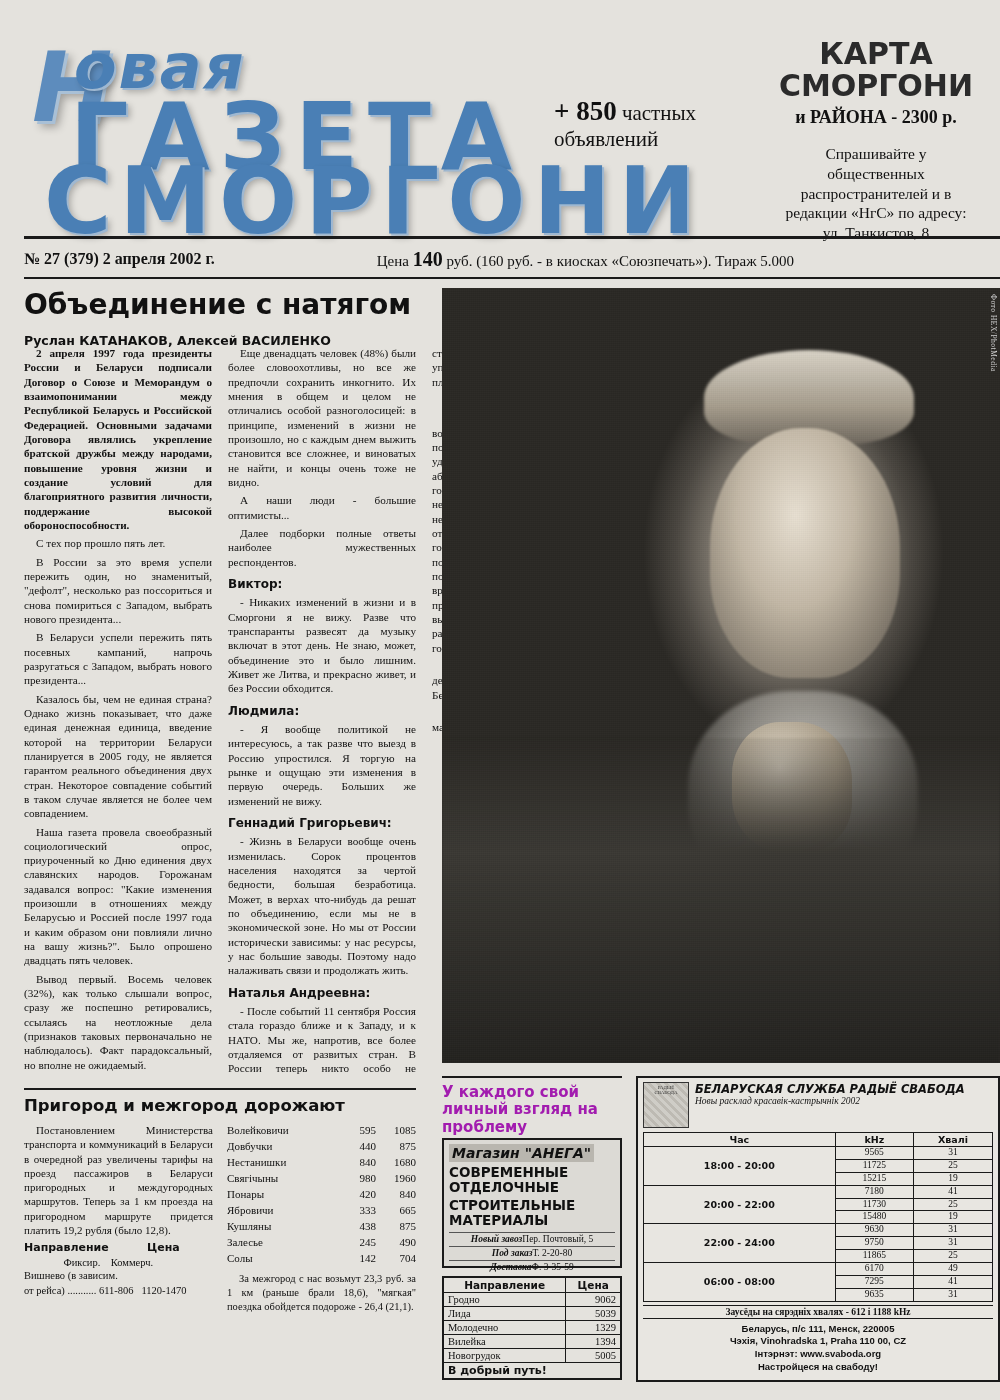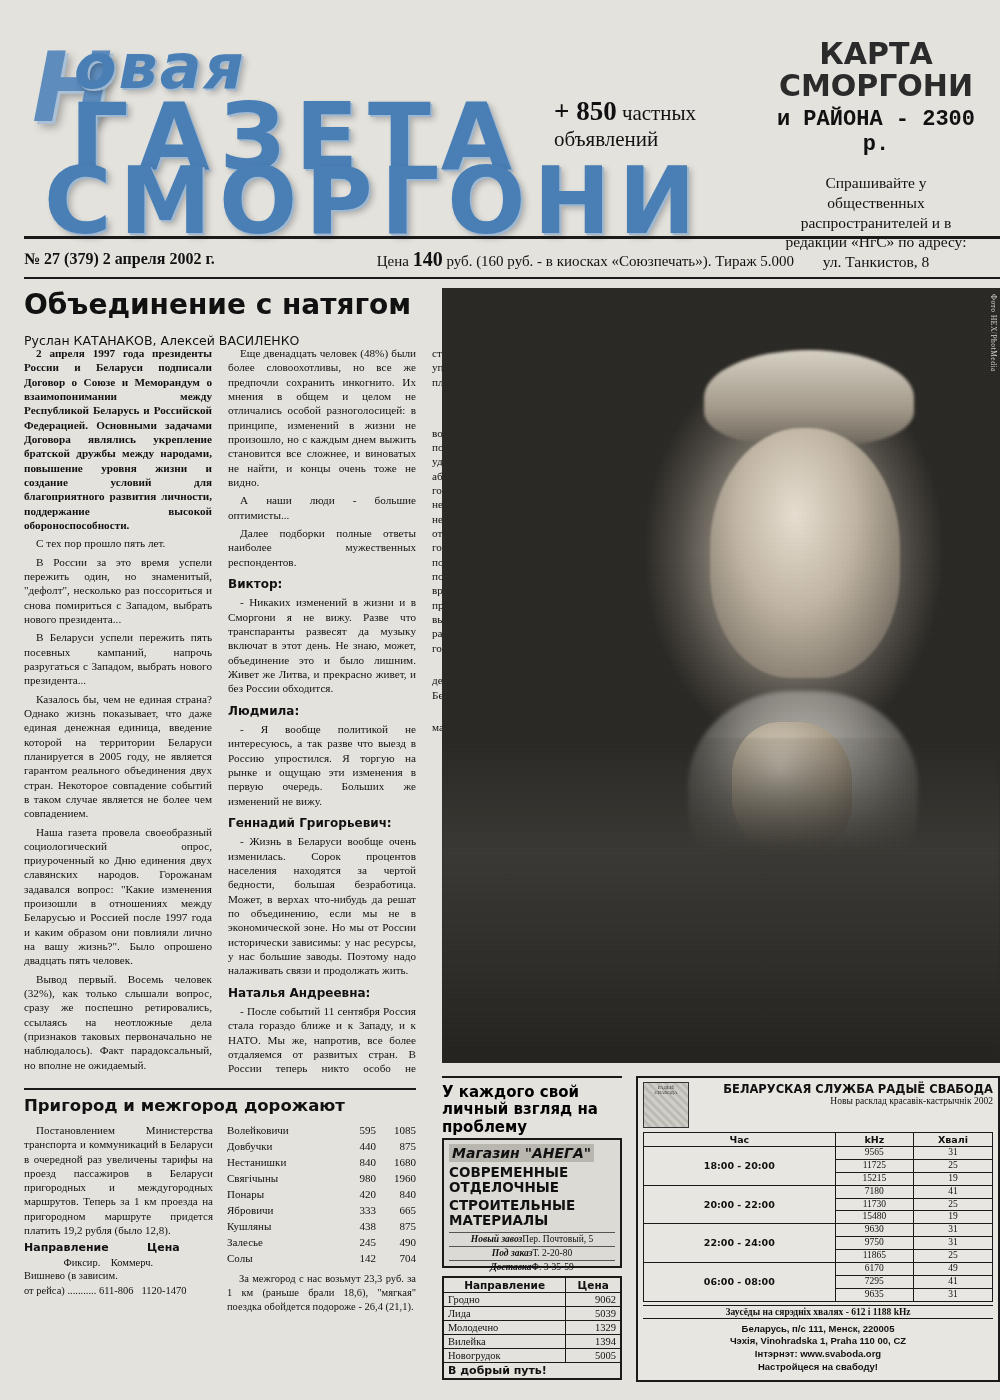--- a/index.html
+++ b/index.html
@@ -65,22 +65,22 @@
   }
   .ad-line b{font-size:27px;}
   .right-head{
     position:absolute;right:24px;top:38px;width:200px;text-align:center;
   }
   .rh-1{
     font-family:"DejaVu Sans", sans-serif;
     font-weight:bold;font-size:30px;color:#2b2b2b;line-height:1.05;
   }
   .rh-2{
-    font-family:Liberation Mono, monospace;
-    font-weight:bold;font-size:22px;margin-top:6px;
+    font-family:Liberation Serif, serif;
+    font-weight:bold;font-size:18px;margin-top:6px;
   }
   .rh-3{
     margin-top:16px;font-size:15.5px;line-height:1.28;text-align:center;
     font-family:"Liberation Serif", serif;
   }
   .rule-thick{position:absolute;left:24px;right:0;top:236px;height:3px;background:#1a1a1a;}
   .issue-bar{
     position:absolute;left:24px;top:244px;width:770px;height:30px;
     display:flex;align-items:center;justify-content:space-between;
     font-family:"Liberation Serif", serif;
@@ -96,21 +96,21 @@
   }
   .headline{
     font-family:"DejaVu Sans", sans-serif;
     font-weight:bold;
     font-size:28px;
     margin:0 0 12px 0;
     width:390px;
   }
   .byline{
     font-family:"DejaVu Sans", sans-serif;
-    font-weight:normal;font-size:12.5px;width:390px;
+    font-weight:bold;font-size:12.5px;width:390px;
   }
   .cols{
     position:absolute;left:0;top:58px;width:392px;
     column-count:2;column-gap:16px;
     font-size:11.2px;line-height:1.28;text-align:justify;
     height:740px;
   }
   .cols p{margin:0 0 4px 0;text-indent:12px;}
   .cols p.b{font-weight:bold;text-indent:12px;}
   .cols .sub{
@@ -174,21 +174,21 @@
   }
   .pg-table td.num{text-align:right;width:40px;}
   .subhead-small{font-family:"DejaVu Sans", sans-serif;font-weight:bold;font-size:11px;margin-top:4px;}
 
   
   .box-vzglyad{
     position:absolute;left:418px;top:788px;width:180px;
   }
   .vz-title{
     font-family:"DejaVu Sans", sans-serif;font-weight:bold;font-size:15px;line-height:1.15;
-    color:#000000;
+    color:#a21caf;
   }
   .shop-ad{
     position:absolute;left:418px;top:850px;width:180px;height:130px;
     border:2px solid #1a1a1a;background:#dcdad5;box-sizing:border-box;padding:4px 5px;
   }
   .shop-name{
     font-family:"DejaVu Sans", sans-serif;font-style:italic;font-weight:bold;font-size:14px;
     background:#b9b6af;padding:1px 3px;display:inline-block;
   }
   .shop-main{
@@ -213,21 +213,21 @@
     border:2px solid #1a1a1a;box-sizing:border-box;background:#e8e6e1;
     padding:4px 5px 6px 5px;
   }
   .radio-head{display:flex;gap:6px;align-items:flex-start;}
   .radio-logo{
     width:46px;height:46px;border:1px solid #333;flex:0 0 auto;
     background:repeating-linear-gradient(45deg,#cfcdc7 0 3px,#bdbab3 3px 6px);
     font-size:5px;text-align:center;line-height:1.05;padding:2px;box-sizing:border-box;color:#333;
   }
   .radio-title{
-    flex:1;text-align:right;font-family:"DejaVu Sans", sans-serif;font-weight:bold;font-size:11.5px;
+    flex:1;text-align:left;font-family:"DejaVu Sans", sans-serif;font-weight:bold;font-size:11.5px;font-style:italic;
   }
   .radio-sub{font-size:9.5px;font-family:"Liberation Serif",serif;font-weight:normal;}
   .radio-table{width:100%;border-collapse:collapse;font-size:9.5px;margin-top:4px;}
   .radio-table th{border:1px solid #1a1a1a;font-family:"DejaVu Sans", sans-serif;font-size:9.5px;padding:1px;}
   .radio-table td{border:1px solid #1a1a1a;padding:0 4px;line-height:1.25;text-align:center;}
   .radio-table td.hour{font-family:"DejaVu Sans", sans-serif;font-weight:bold;}
   .radio-foot{margin-top:4px;text-align:center;font-size:9.5px;line-height:1.35;}
   .radio-foot .bold{font-family:Liberation Sans, sans-serif;font-weight:bold;}
   .radio-note{text-align:center;font-size:9.5px;font-weight:bold;border:1px solid #1a1a1a;border-left:0;border-right:0;padding:1px 0;margin-top:3px;}
 </style>

